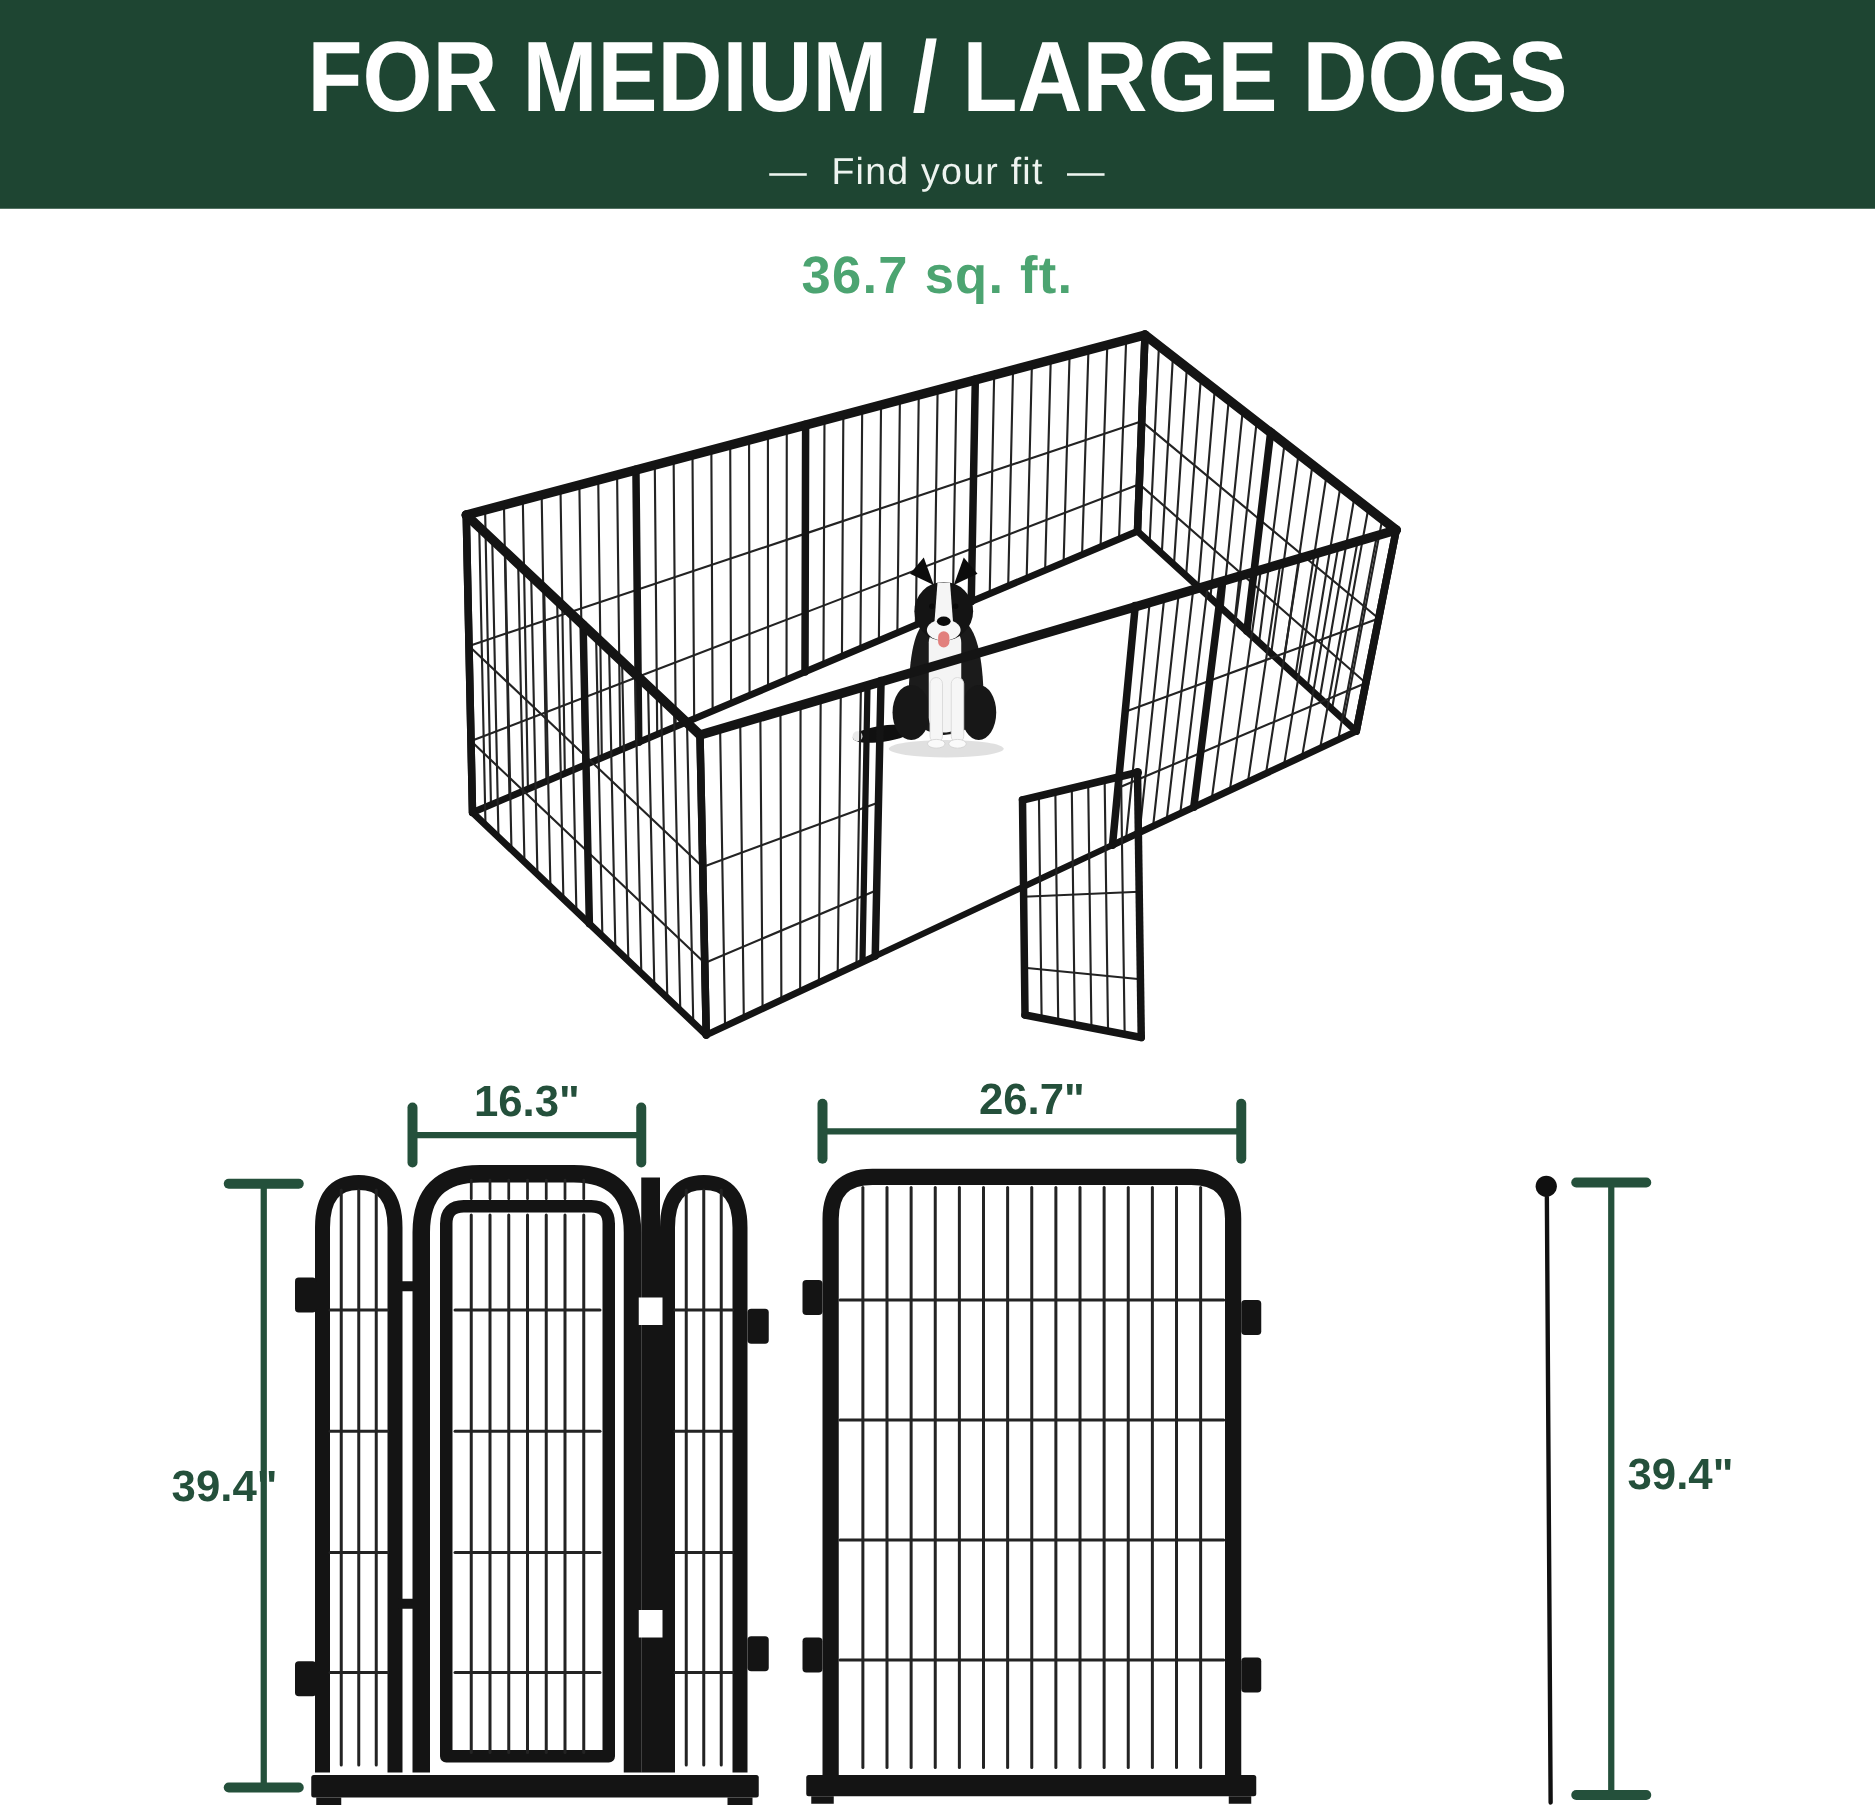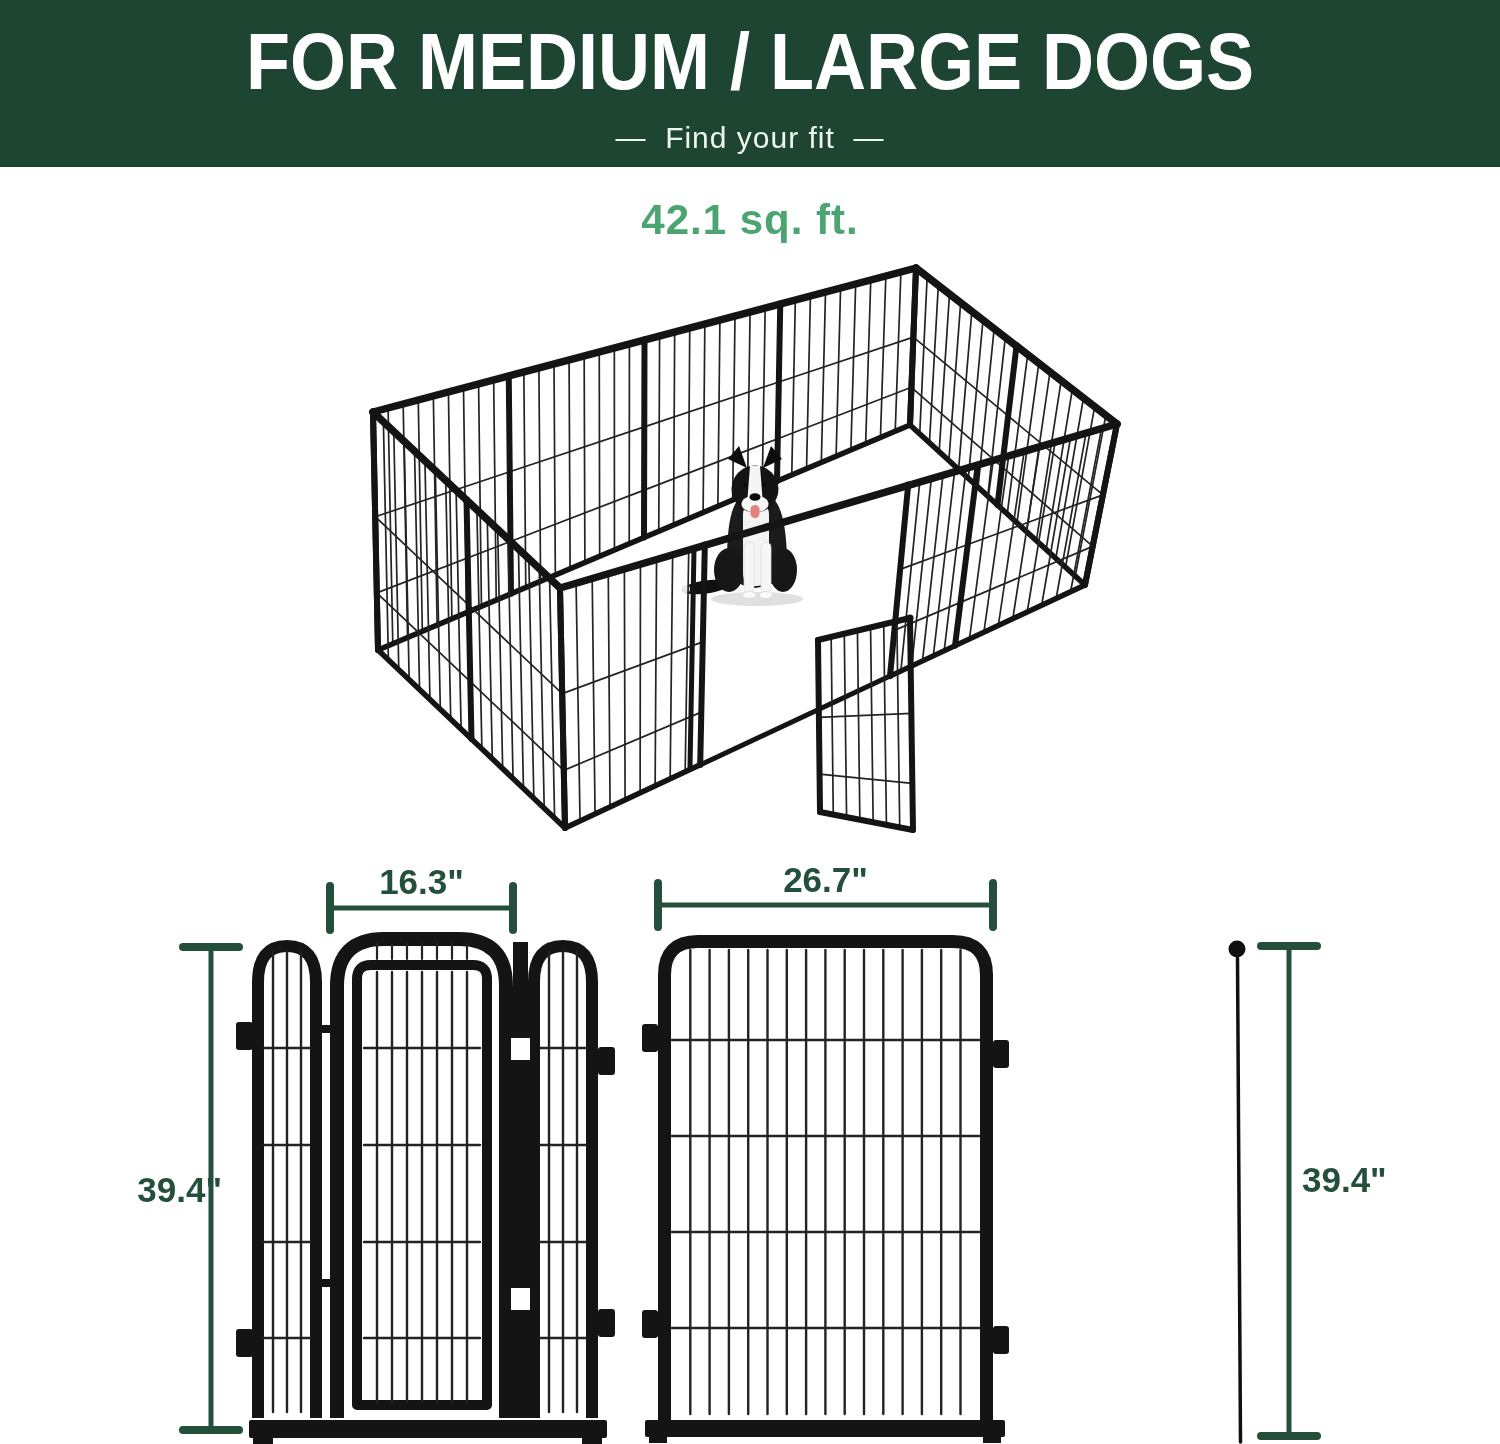--- a/index.html
+++ b/index.html
@@ -43,21 +43,21 @@
 </head>
 <body>
 
 <div id="page">
 
   <div id="banner">
     <h1 class="title">FOR MEDIUM / LARGE DOGS</h1>
     <div class="subtitle">—  Find your fit  —</div>
   </div>
 
-  <div class="area-label">42.1 sq. ft.</div>
+  <div class="area-label">36.7 sq. ft.</div>
 
   <svg id="art" width="1500" height="1444" viewBox="0 0 1500 1444" aria-hidden="true">
     <g id="g-pen">
         <line x1="388.0833333333333" y1="408" x2="392.77777777777777" y2="643.75" stroke="#232323" stroke-width="1.7" stroke-linecap="round" opacity="1"></line>
         <line x1="403.1666666666667" y1="404" x2="407.55555555555554" y2="637.5" stroke="#232323" stroke-width="1.7" stroke-linecap="round" opacity="1"></line>
         <line x1="418.25" y1="400" x2="422.3333333333333" y2="631.25" stroke="#232323" stroke-width="1.7" stroke-linecap="round" opacity="1"></line>
         <line x1="433.3333333333333" y1="396" x2="437.1111111111111" y2="625" stroke="#232323" stroke-width="1.7" stroke-linecap="round" opacity="1"></line>
         <line x1="448.4166666666667" y1="392" x2="451.8888888888889" y2="618.75" stroke="#232323" stroke-width="1.7" stroke-linecap="round" opacity="1"></line>
         <line x1="463.5" y1="388" x2="466.66666666666663" y2="612.5" stroke="#232323" stroke-width="1.7" stroke-linecap="round" opacity="1"></line>
         <line x1="478.5833333333333" y1="384" x2="481.44444444444446" y2="606.25" stroke="#232323" stroke-width="1.7" stroke-linecap="round" opacity="1"></line>

